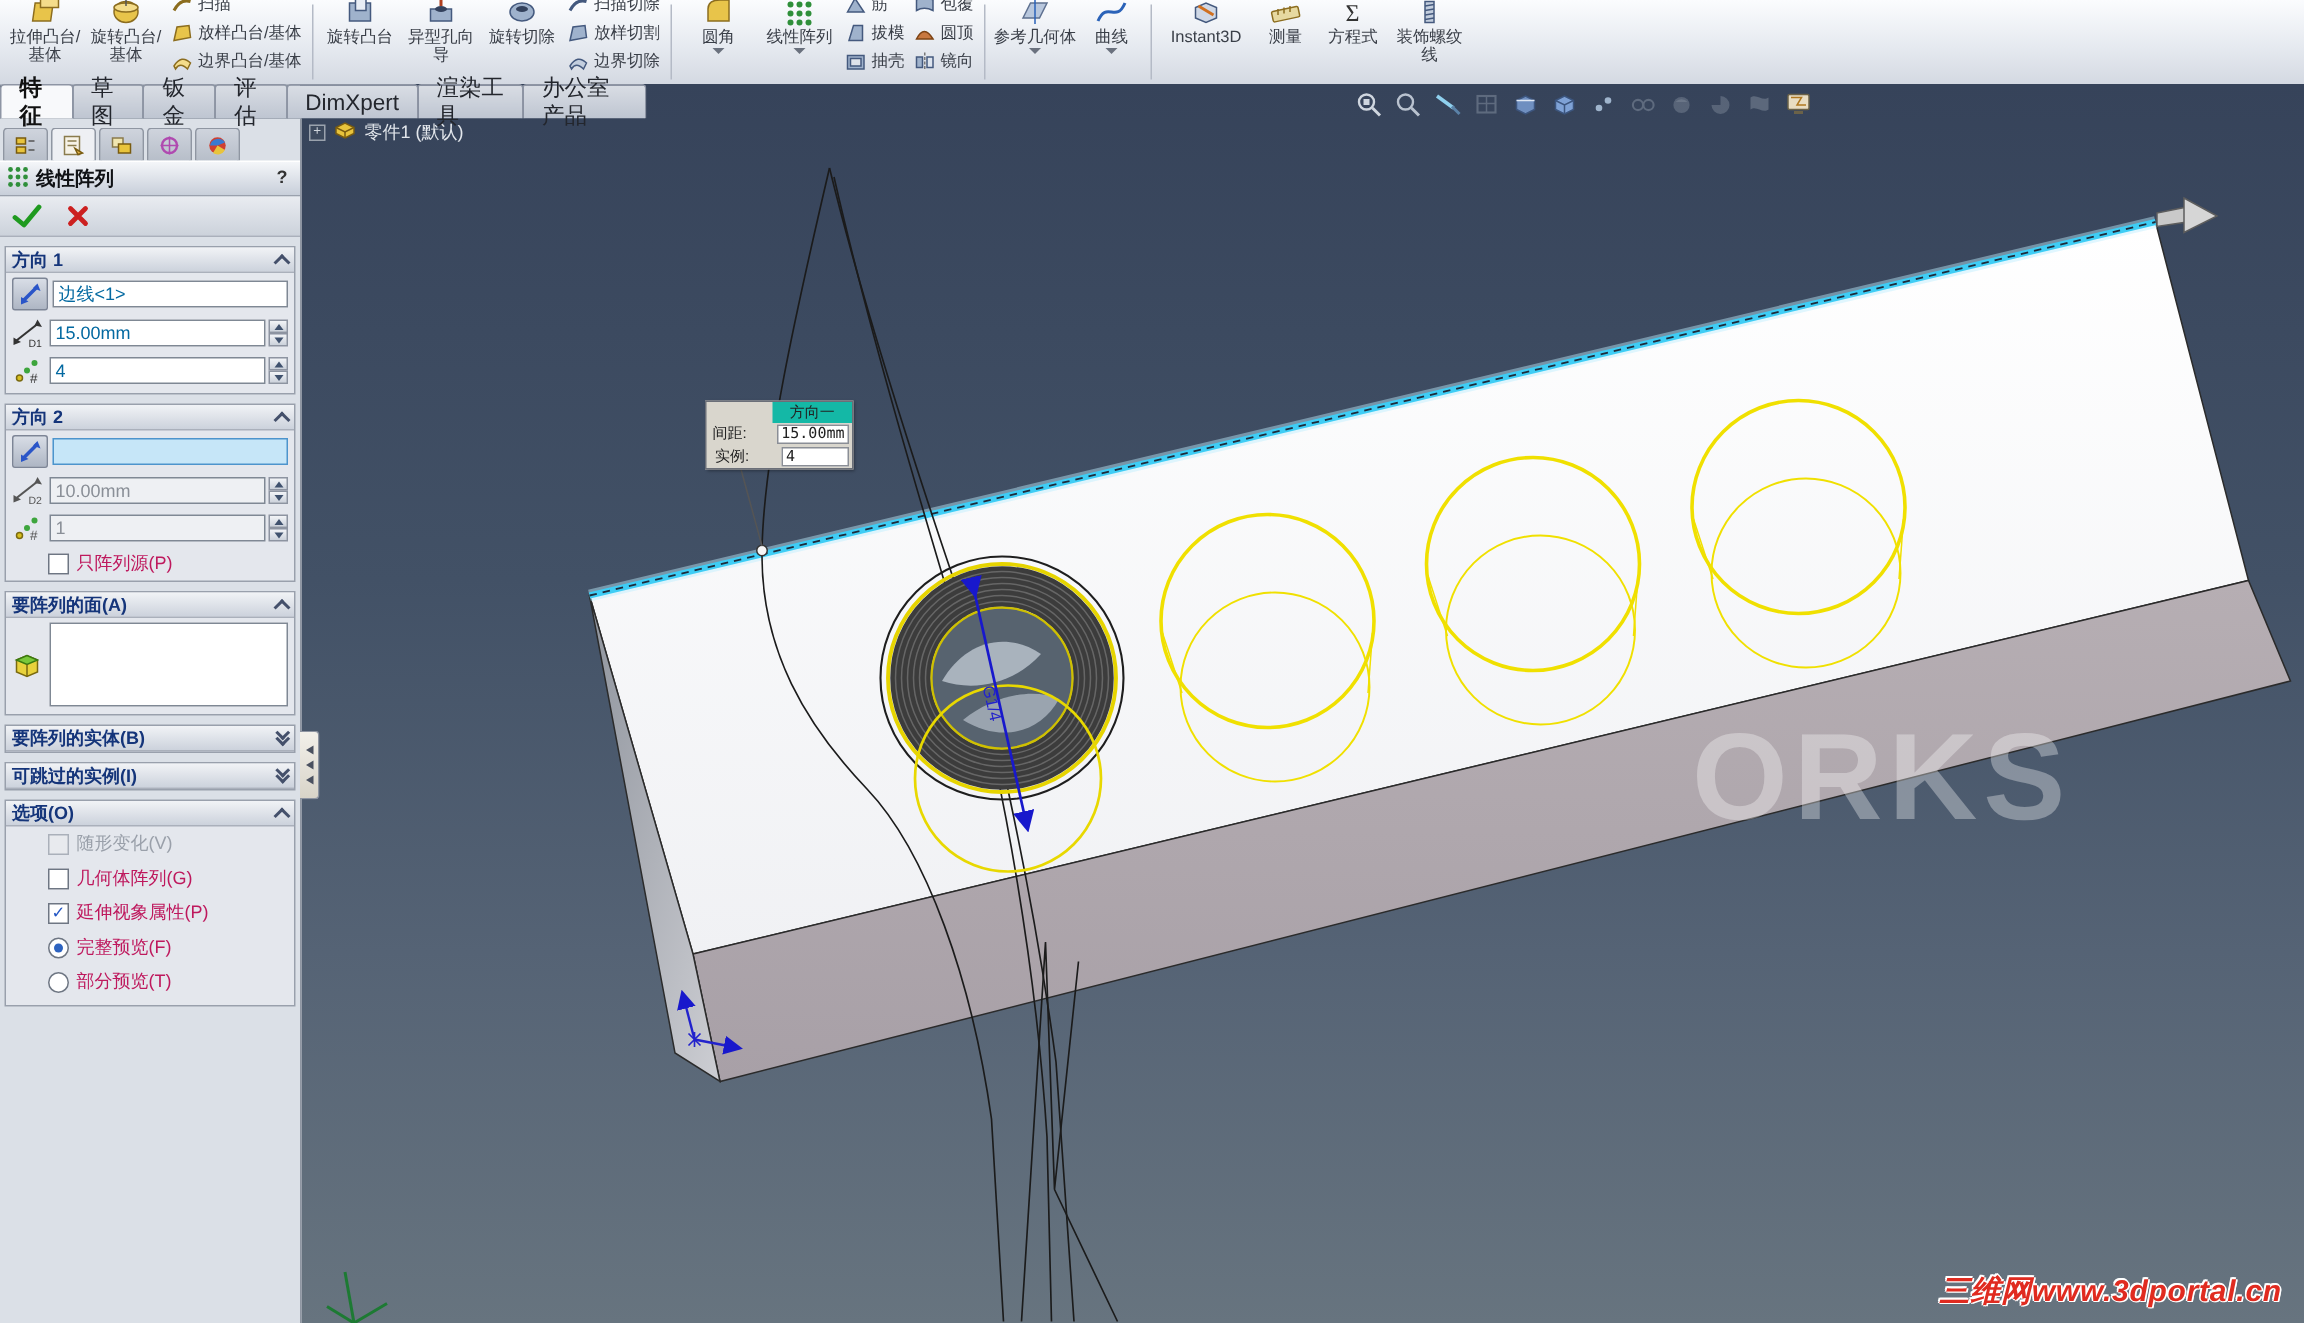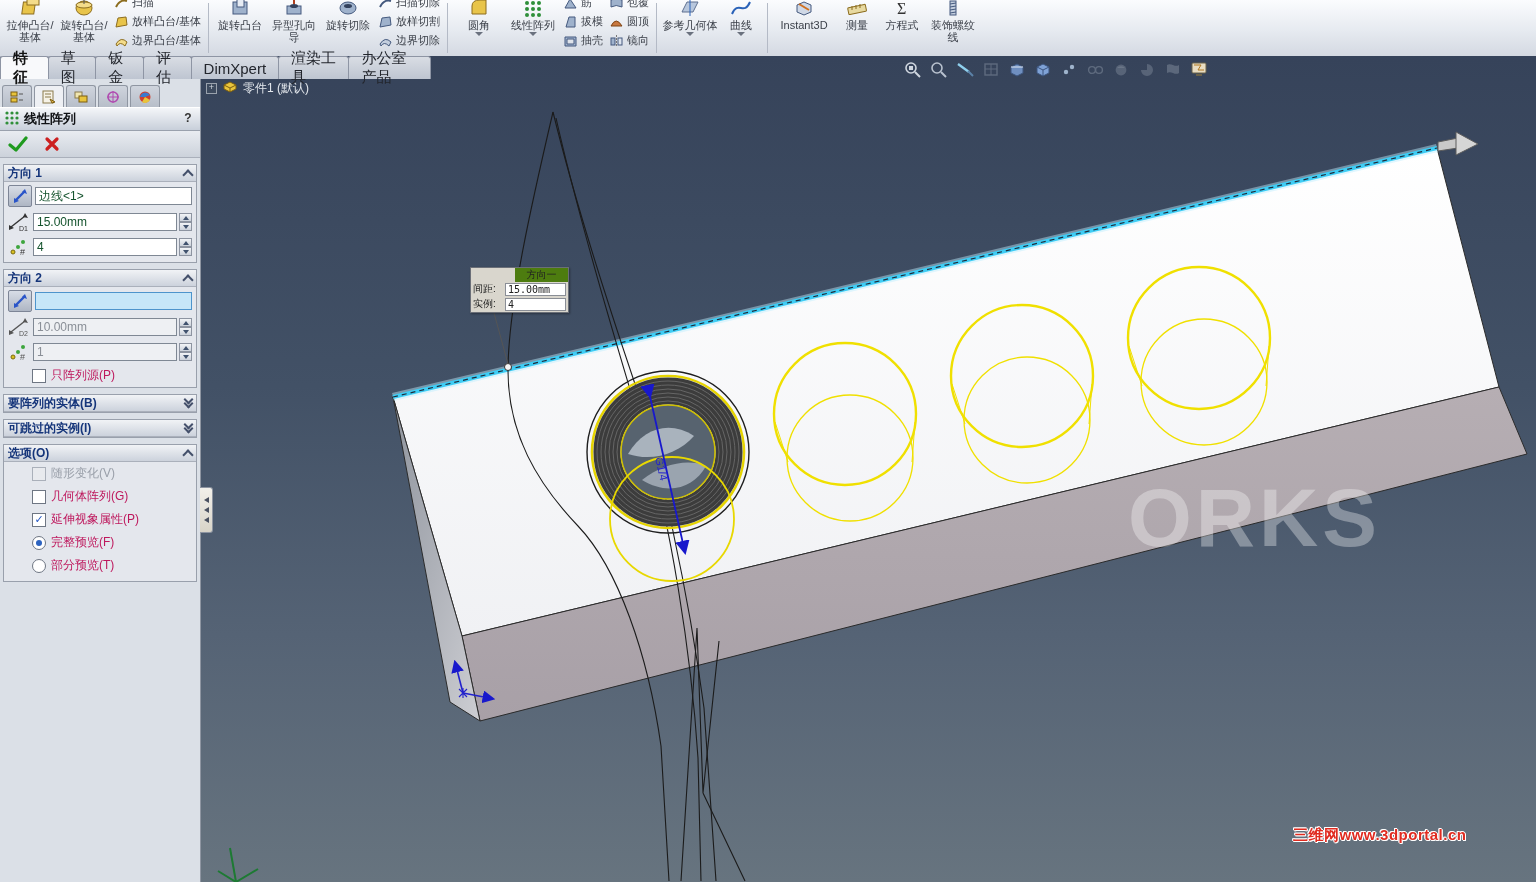--- a/index.html
+++ b/index.html
@@ -36,29 +36,29 @@
   #treelabel{position:absolute;left:6px;top:24px;display:flex;align-items:center;color:#e3e7ec;
     font-size:12px;z-index:5;}
   #treelabel .plus{width:9px;height:9px;border:1px solid #9aa2ad;background:#3d4a5e;color:#cfd5dc;
     font-size:9px;line-height:7px;text-align:center;margin-right:5px;}
   #headsup{position:absolute;left:703px;top:4px;display:flex;align-items:center;gap:6px;z-index:6;}
   .hicon{width:20px;height:19px;display:block;}
   
   #callout{position:absolute;left:270px;top:211px;width:97px;z-index:7;
     border:1px solid #6b6f78;background:#d9d6cd;font-size:10px;color:#222;
     box-shadow:1px 1px 2px rgba(0,0,0,.35);}
-  #callout .ctitle{text-align:center;font-size:10px;padding:0 2px;background:#4d7c0f;margin-left:44px;}
+  #callout .ctitle{text-align:center;font-size:10px;padding:0 2px;background:#14b8a6;margin-left:44px;}
   #callout .crow{display:flex;align-items:center;padding:0 2px 1px 2px;}
-  #callout .clabel{width:30px;text-align:left;margin-right:2px;}
+  #callout .clabel{width:30px;text-align:center;margin-right:18px;}
   #callout .cfield{flex:1;background:#fff;border:1px solid #8a8e96;padding:0 2px;height:11px;
     line-height:11px;font-size:10px;font-family:"DejaVu Sans Mono","Liberation Mono",monospace;}
   
-  #sitemark{position:absolute;left:1093px;top:770px;font-size:15px;font-weight:bold;color:#e02b20;
+  #sitemark{position:absolute;left:1093px;top:791px;font-size:20px;font-weight:bold;color:#e02b20;
     letter-spacing:.5px;z-index:8;
-    text-shadow:-1px 0 #fff,1px 0 #fff,0 -1px #fff,0 1px #fff,1px 1px #fff,-1px -1px #fff;}
+    text-shadow:-1px 0 #fff,1px 0 #fff,0 -1px #fff,0 1px #fff,1px 1px #fff,-1px -1px #fff;font-style:italic;}
   
   #pm{position:absolute;left:0;top:79px;width:200px;height:803px;background:#dbe0e7;
     border-right:1px solid #8f96a2;z-index:20;}
   #pmtabs{display:flex;padding:6px 0 0 2px;height:22px;background:transparent;}
   .pmtab{width:28px;height:21px;border:1px solid #8f96a2;border-bottom:none;border-radius:3px 3px 0 0;
     background:linear-gradient(#cfd4dd,#b7bec9);display:flex;align-items:center;justify-content:center;
     margin-right:2px;cursor:pointer;}
   .pmtab.active{background:#eef0f4;}
   #pmheader{height:22px;background:linear-gradient(#f4f6f9,#c8cfda);border-top:1px solid #fff;
     border-bottom:1px solid #9aa1ad;display:flex;align-items:center;padding:0 4px;}
@@ -74,21 +74,21 @@
   .chev{width:6px;height:6px;border-left:2px solid #44506b;border-top:2px solid #44506b;
     transform:rotate(45deg);margin-top:3px;}
   .chevdbl{display:flex;flex-direction:column;gap:0;}
   .chevdbl i{display:block;width:5px;height:5px;border-left:2px solid #44506b;border-top:2px solid #44506b;
     transform:rotate(225deg);margin-top:-3px;}
   .srow{display:flex;align-items:center;padding:3px 4px 2px 4px;}
   .rowicon{width:22px;height:20px;flex:0 0 auto;margin-right:3px;}
   .dirbtn{width:22px;height:20px;border:1px solid #7d8596;border-radius:2px;
     background:linear-gradient(#d8dde6,#aeb6c4);display:flex;align-items:center;justify-content:center;
     cursor:pointer;flex:0 0 auto;margin-right:3px;}
-  .fld{flex:1;height:16px;border:1px solid #7f8894;background:#fff;font-size:12px;color:#14532d;
+  .fld{flex:1;height:16px;border:1px solid #7f8894;background:#fff;font-size:12px;color:#0369a1;
     padding:0 3px;font-family:"Liberation Sans",sans-serif;min-width:0;}
   .fld.sel{background:#c6e6f8;border:1px solid #4d94cc;}
   .fld.dis{background:#eef0f3;color:#8a8f97;}
   .spin{width:13px;height:18px;display:flex;flex-direction:column;margin-left:2px;flex:0 0 auto;}
   .spin div{flex:1;border:1px solid #8d94a1;background:linear-gradient(#f2f4f7,#ccd2db);
     display:flex;align-items:center;justify-content:center;cursor:pointer;}
   .spin .up:after{content:"";border-left:3px solid transparent;border-right:3px solid transparent;
     border-bottom:4px solid #40526e;}
   .spin .dn:after{content:"";border-left:3px solid transparent;border-right:3px solid transparent;
     border-top:4px solid #40526e;}
@@ -693,20 +693,37 @@
           <div class="dn"></div>
         </span>
     </div>
     <div class="chkrow">
       <span class="chk"></span>
       <span class="lbl">只阵列源(P)</span>
     </div>
   </div>
 
 
+  <div class="sect">
+    <div class="shead">
+      <span class="stext">要阵列的面(A)</span>
+        <span class="chev"></span>
+    </div>
+    <div class="srow">
+      <span class="rowicon">
+        <svg width="22" height="20">
+            <path d="M3 7 L10 4 L17 7 L17 15 L10 18 L3 15 Z" fill="#e8d23c" stroke="#7a6a10"></path>
+            <path d="M3 7 L10 10 L17 7 L10 4 Z" fill="#7ac83a" stroke="#3a7a10"></path>
+            <line x1="10" y1="10" x2="10" y2="18" stroke="#7a6a10"></line>
+          </svg>
+      </span>
+      <div class="listbox"></div>
+    </div>
+    <div style="height:3px"></div>
+  </div>
 
   <div class="sect">
     <div class="shead">
       <span class="stext">要阵列的实体(B)</span>
       <span class="chevdbl">
           <i></i>
           <i></i>
         </span>
     </div>
   </div>

